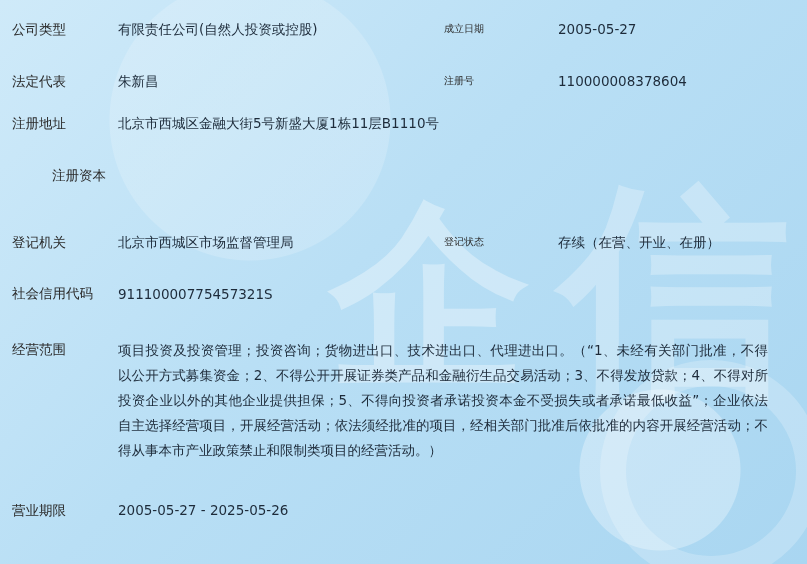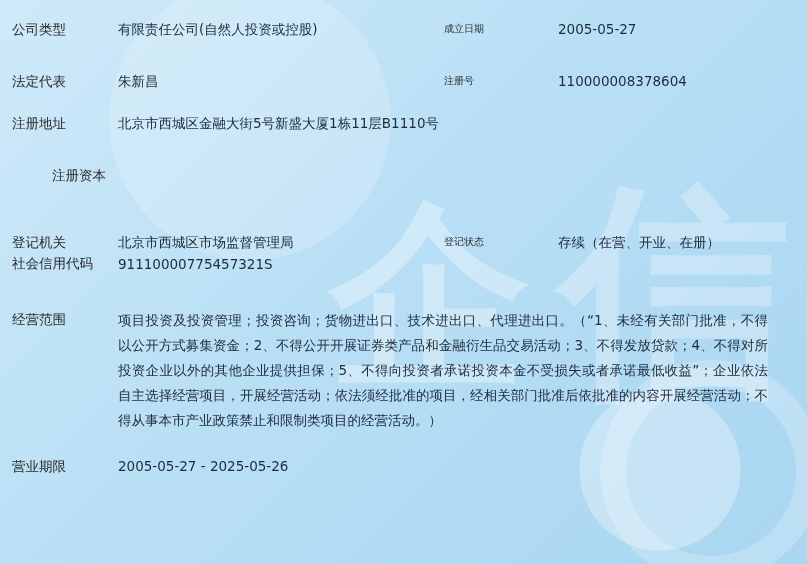--- a/index.html
+++ b/index.html
@@ -85,23 +85,23 @@
   .val2 {
     color: #1d2b3a;
     font-size: 13.5px;
     line-height: 22px;
   }
   .r1 { margin-top: 10px; }
   .r2 { margin-top: 30px; }
   .r3 { margin-top: 20px; }
   .r4 { margin-top: 30px; padding-left: 40px; }
   .r5 { margin-top: 45px; }
-  .r6 { }
+  .r6 { margin-top: 30px; }
   .r7 { margin-top: 33px; }
-  .r8 { margin-top: 22px; }
+  .r8 { margin-top: 36px; }
 
   .lbl-twoline {
     line-height: 20px;
   }
   .scope-text {
     width: 650px;
     font-size: 13.5px;
     line-height: 25px;
     color: #1d2b3a;
     text-align: justify;

